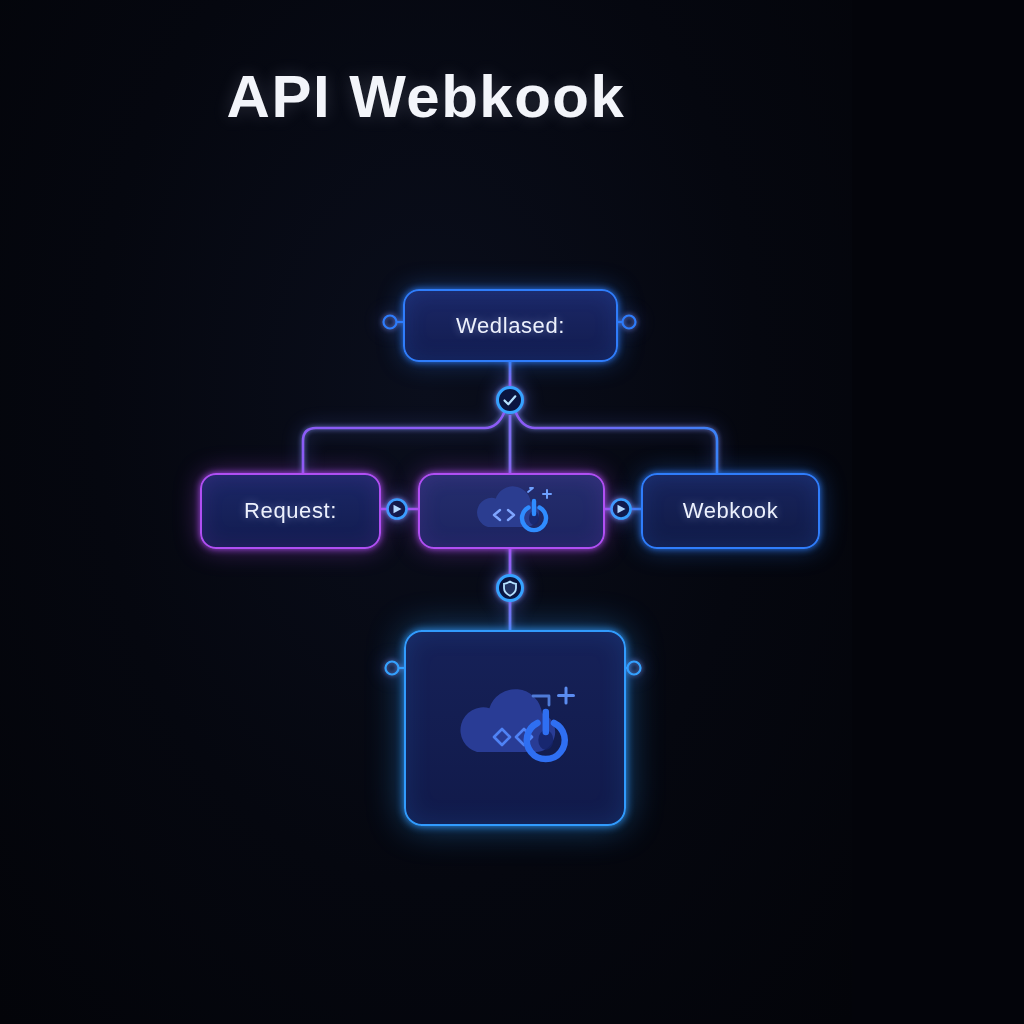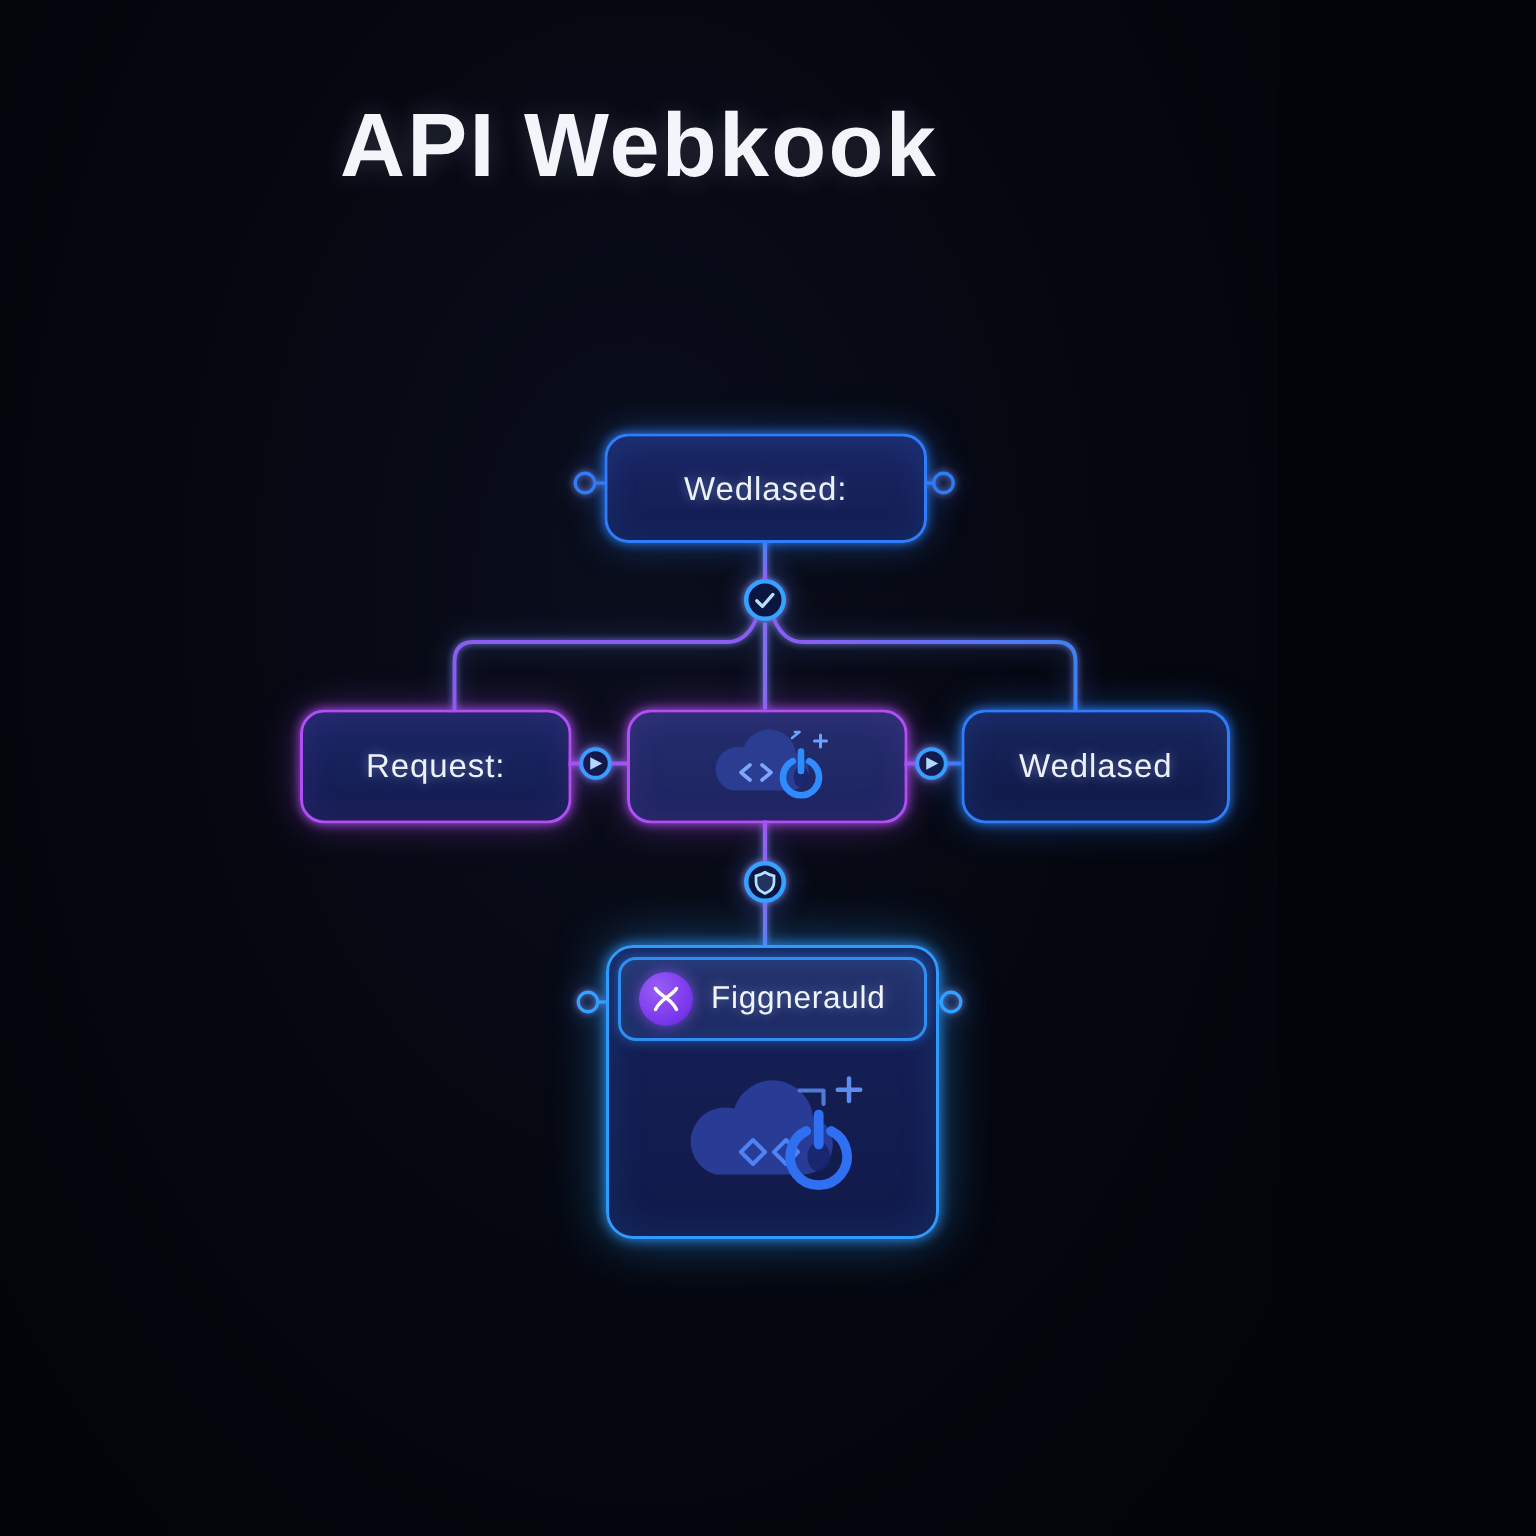--- a/index.html
+++ b/index.html
@@ -154,32 +154,24 @@
       <path d="M38 28 l-6 5 6 5 M46 28 l6 5 -6 5" stroke="#7fa6ff" stroke-width="2.4" fill="none" stroke-linecap="round" stroke-linejoin="round"></path>
       <path d="M66.5 25.5 a12 12 0 1 0 11 0" stroke="#2f8cff" stroke-width="4.4" fill="none" stroke-linecap="round"></path>
       <ellipse cx="72" cy="36" rx="5" ry="7" fill="#16246b" opacity="0.85"></ellipse>
       <path d="M72 19 V32" stroke="#2f8cff" stroke-width="4.4" stroke-linecap="round"></path>
       <path d="M85 8 v8 M81 12 h8" stroke="#6ea0ff" stroke-width="2" stroke-linecap="round"></path>
       <path d="M66 10 l5 -4 M68 6 l3 0" stroke="#6ea0ff" stroke-width="1.8" stroke-linecap="round"></path>
     </svg>
   </div>
 
   <div class="box border-blue right-box">
-    <span class="label">Wedlased</span>
+    <span class="label">Webkook</span>
   </div>
 
   <div class="bottom-card border-cyan">
-    <div class="card-header">
-      <span class="badge">
-        <svg width="24" height="24" viewBox="0 0 24 24">
-          <path d="M5,5 C9,11 15,11 19,19 M19,5 C15,11 9,11 5,19" stroke="#ffffff" stroke-width="2.3" fill="none" stroke-linecap="round"></path>
-        </svg>
-      </span>
-      <span class="label">Figgnerauld</span>
-    </div>
     <div class="card-body">
       <svg width="160" height="100" viewBox="0 0 160 100">
         <path d="M42 74 h58 a20 20 0 0 0 7 -38.8 a27 27 0 0 0 -52.6 -5 A18 18 0 0 0 42 74 z" fill="#2a3e99" opacity="0.95"></path>
         <path d="M67 51 l8 8 -8 8 -8 -8 z M89 51 l8 8 -8 8 -8 -8 z" stroke="#4f82f5" stroke-width="2.6" fill="none" stroke-linejoin="round"></path>
         <path d="M102.5 45 a19 19 0 1 0 16.5 0" stroke="#2f6ff2" stroke-width="6.5" fill="none" stroke-linecap="round"></path>
         <ellipse cx="110.8" cy="62" rx="7.5" ry="10" fill="#15236a" opacity="0.85"></ellipse>
         <path d="M110.8 34 V54" stroke="#2f6ff2" stroke-width="6.5" stroke-linecap="round"></path>
         <path d="M98 18 h16 v9" stroke="#4f7bd8" stroke-width="2.8" fill="none" stroke-linecap="round" stroke-linejoin="round"></path>
         <path d="M131 10 v15 M123.5 17.5 h15" stroke="#5b8cf0" stroke-width="3" stroke-linecap="round"></path>
       </svg>

